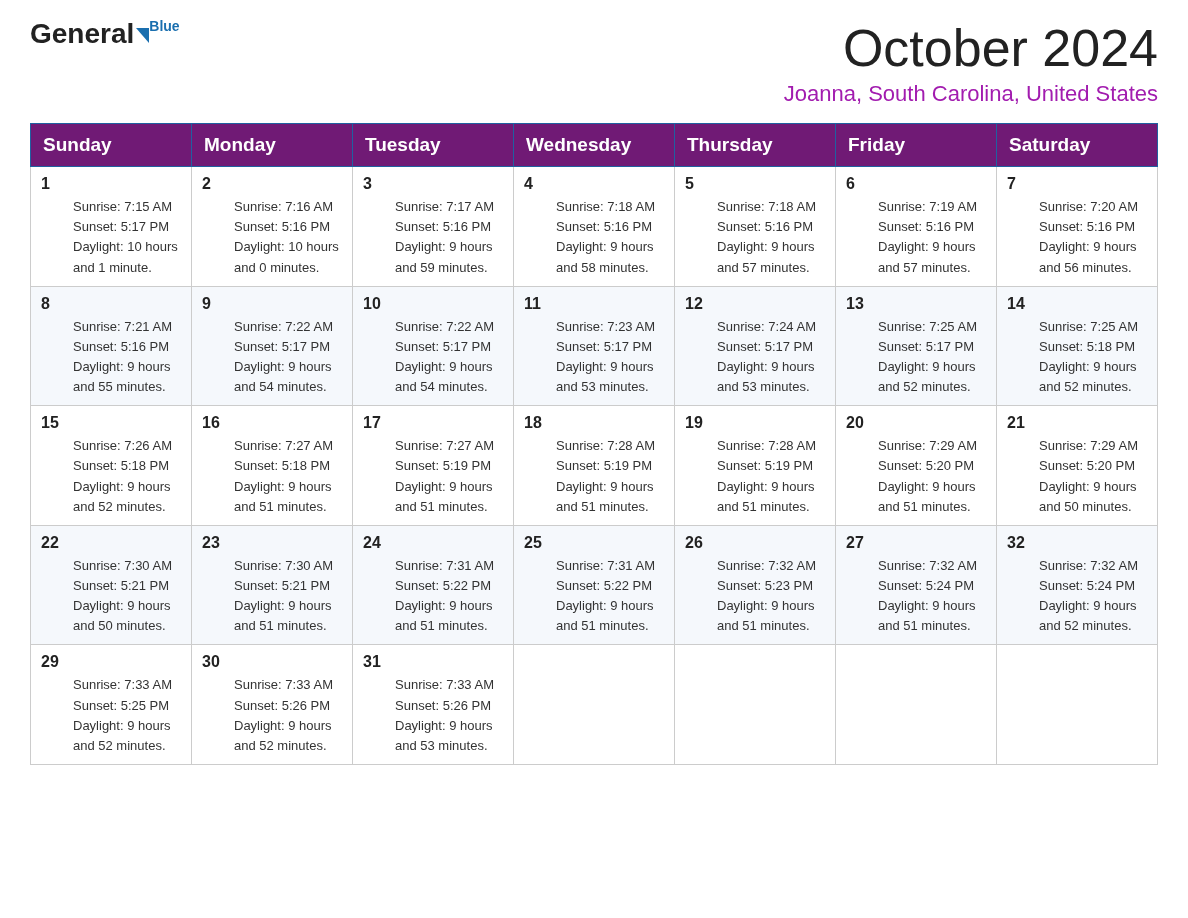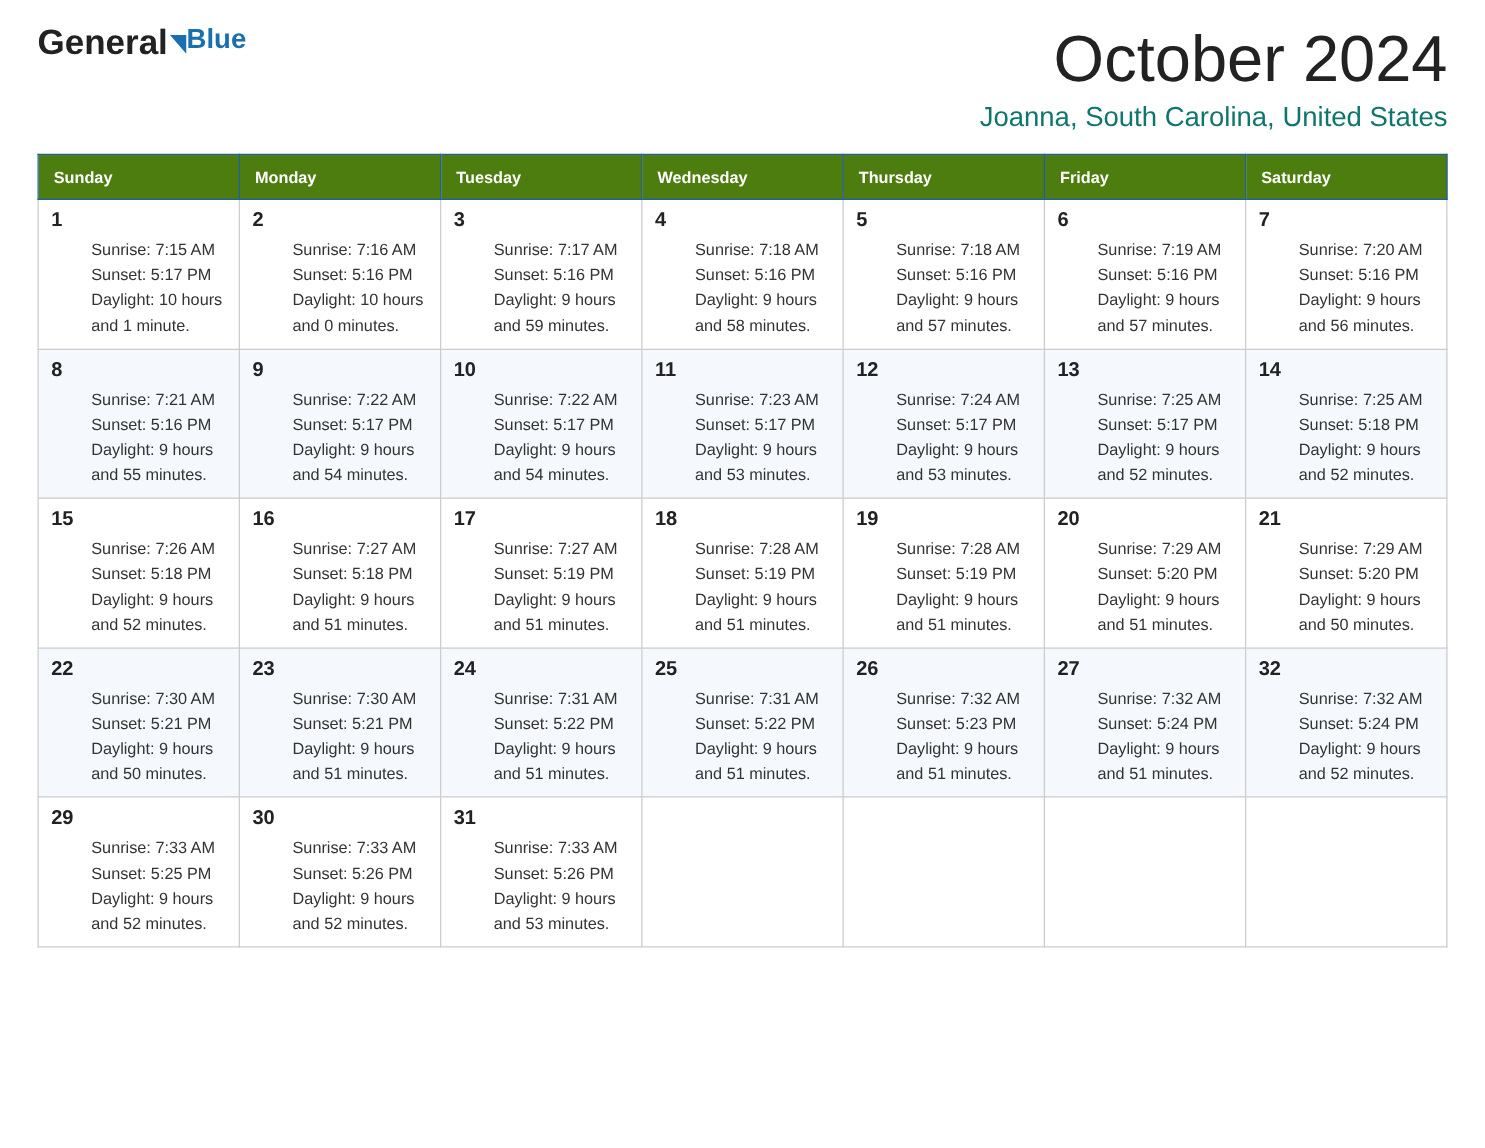--- a/index.html
+++ b/index.html
@@ -24,49 +24,49 @@
       flex-direction: row;
       align-items: flex-start;
     }
     .logo-text {
       font-size: 28px;
       font-weight: bold;
       color: #222;
       line-height: 1;
     }
     .logo-line2 {
-      font-size: 22px;
+      font-size: 14px;
       font-weight: bold;
       color: #1a6faf;
       margin-top: -2px;
     }
     .title-block {
       text-align: right;
     }
     .title-block h1 {
       font-size: 52px;
       font-weight: normal;
       color: #222;
       line-height: 1.1;
     }
     .title-block h2 {
       font-size: 22px;
       font-weight: normal;
-      color: #0f766e;
+      color: #a21caf;
       margin-top: 4px;
     }
     .calendar {
       width: 100%;
       border-collapse: collapse;
       border: 1px solid #aaa;
     }
     .calendar thead tr th {
-      background: #4d7c0f;
+      background: #701a75;
       color: #fff;
-      font-size: 13px;
+      font-size: 19px;
       font-weight: bold;
       padding: 10px 12px;
       text-align: left;
       border: 1px solid #2060a0;
     }
     .calendar tbody tr td {
       vertical-align: top;
       padding: 8px 10px;
       border: 1px solid #ccc;
       width: calc(100% / 7);

